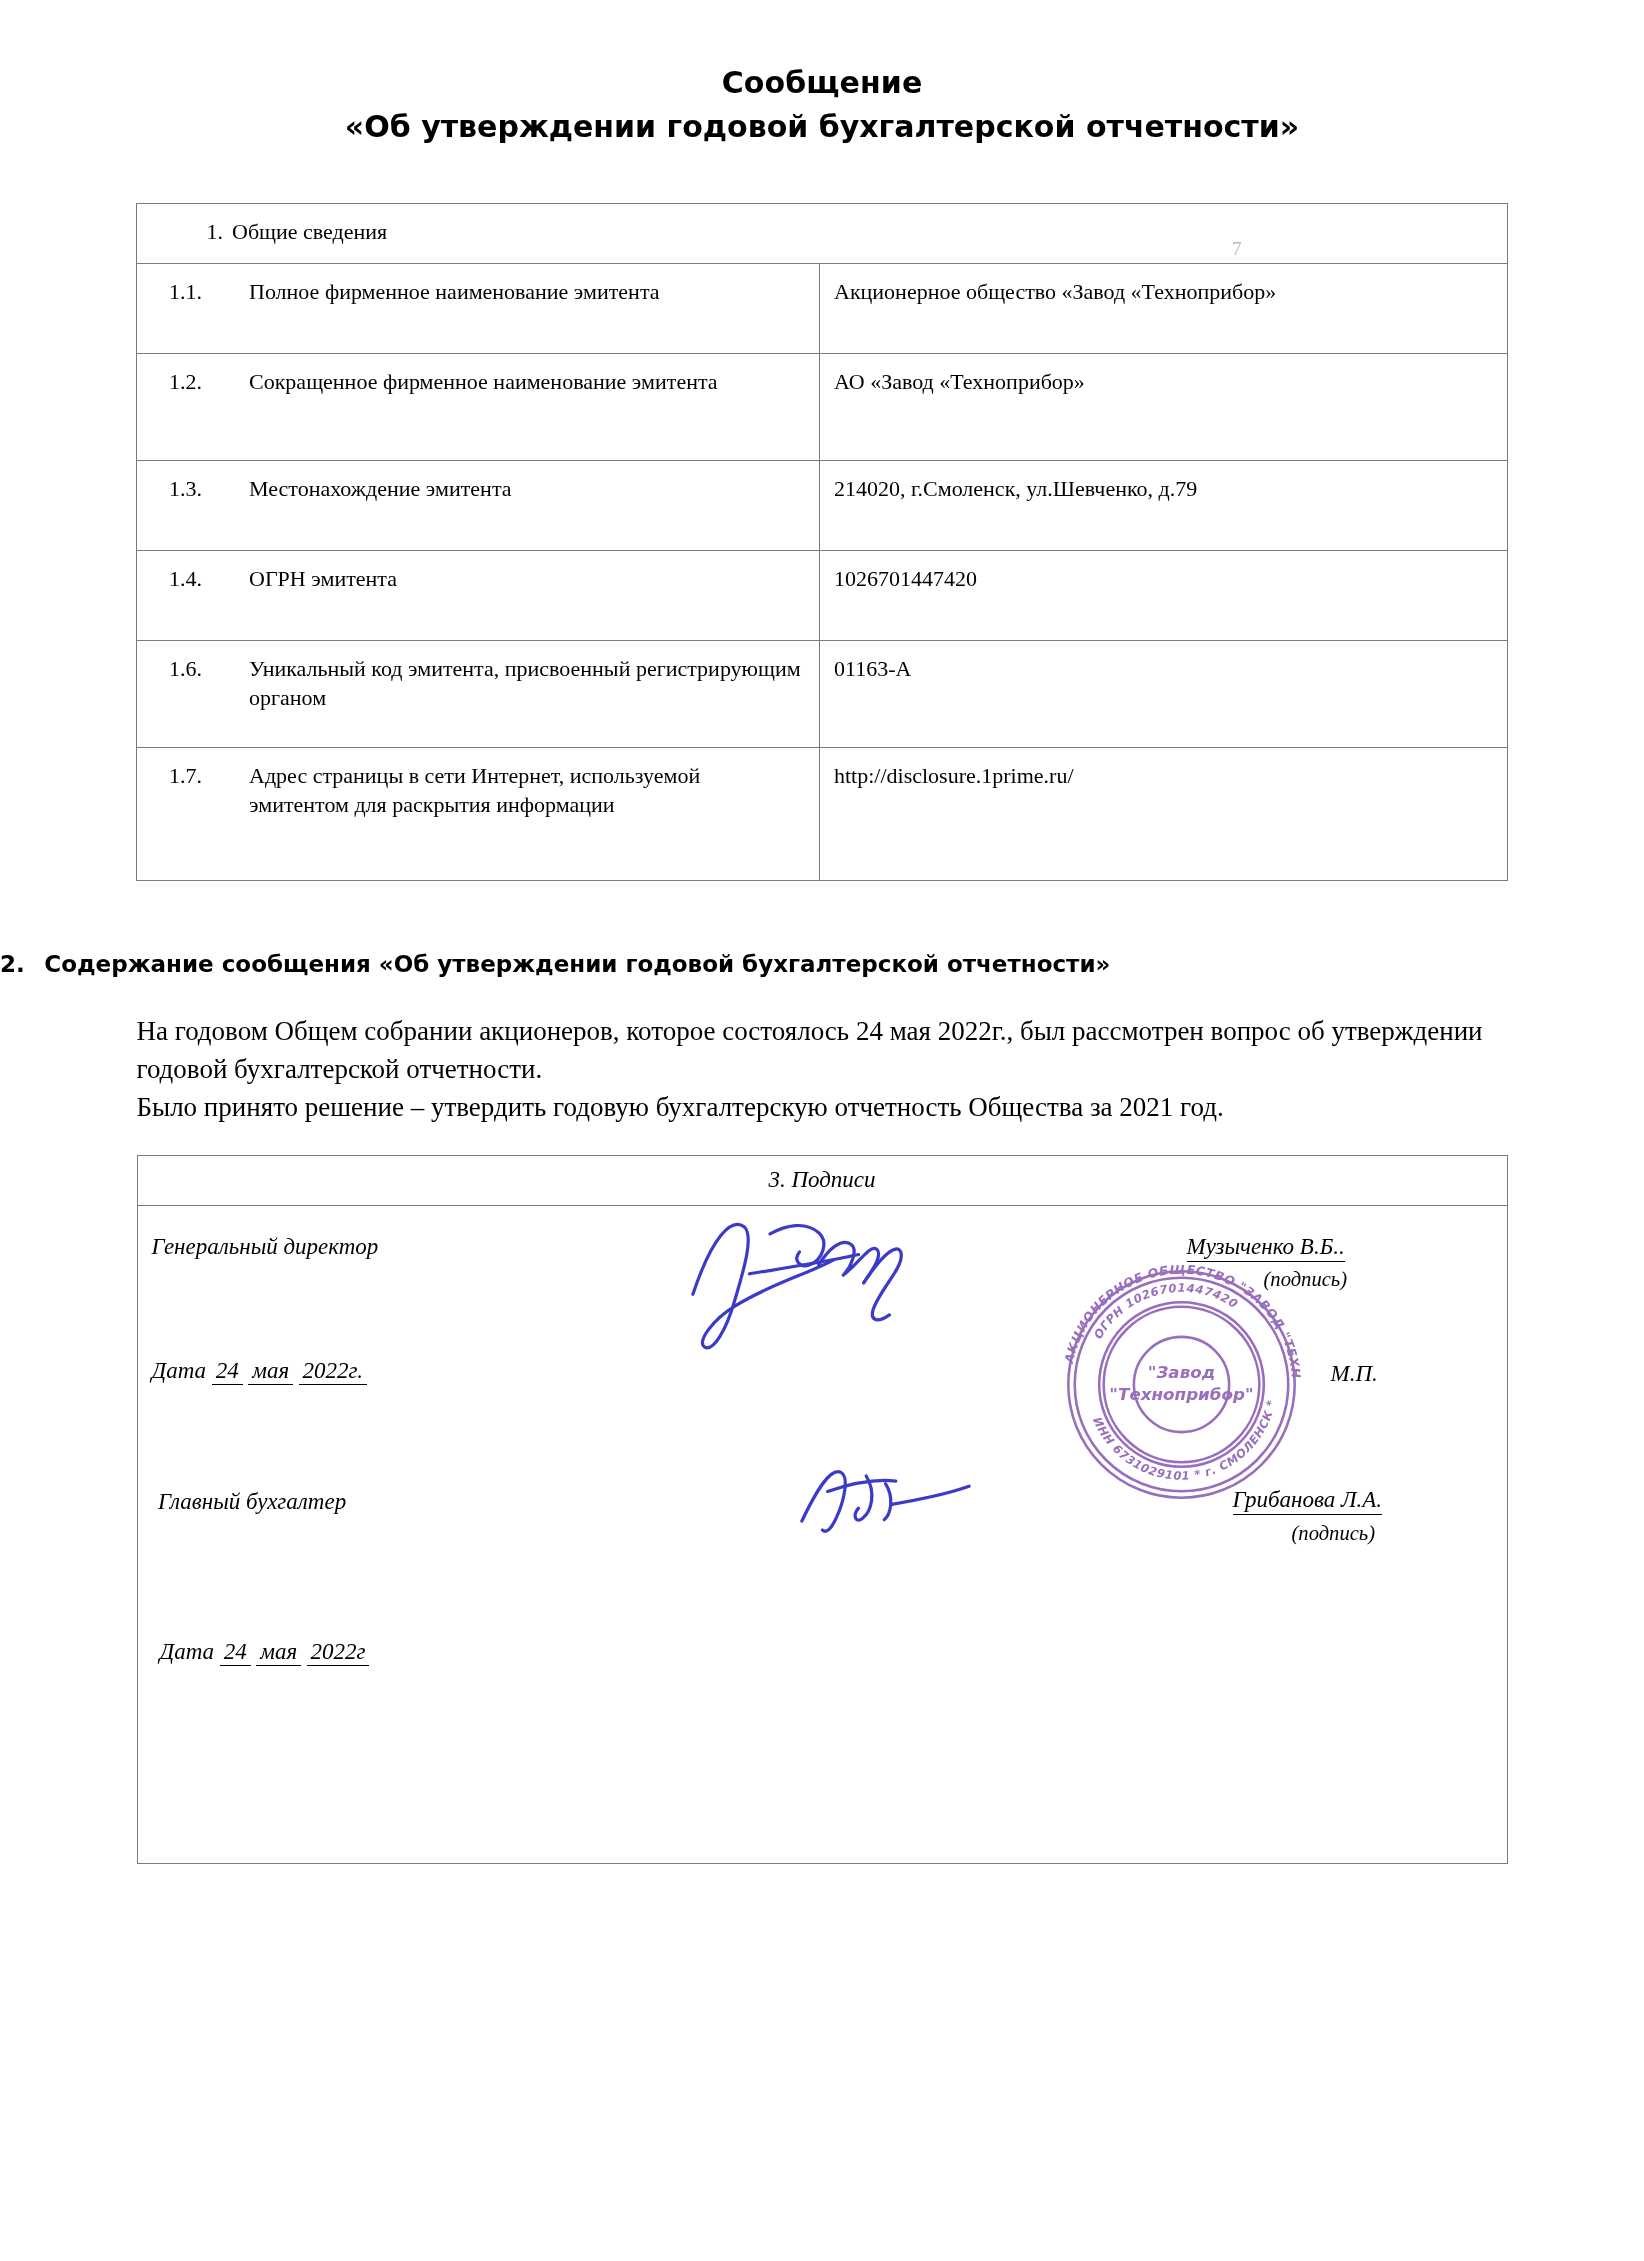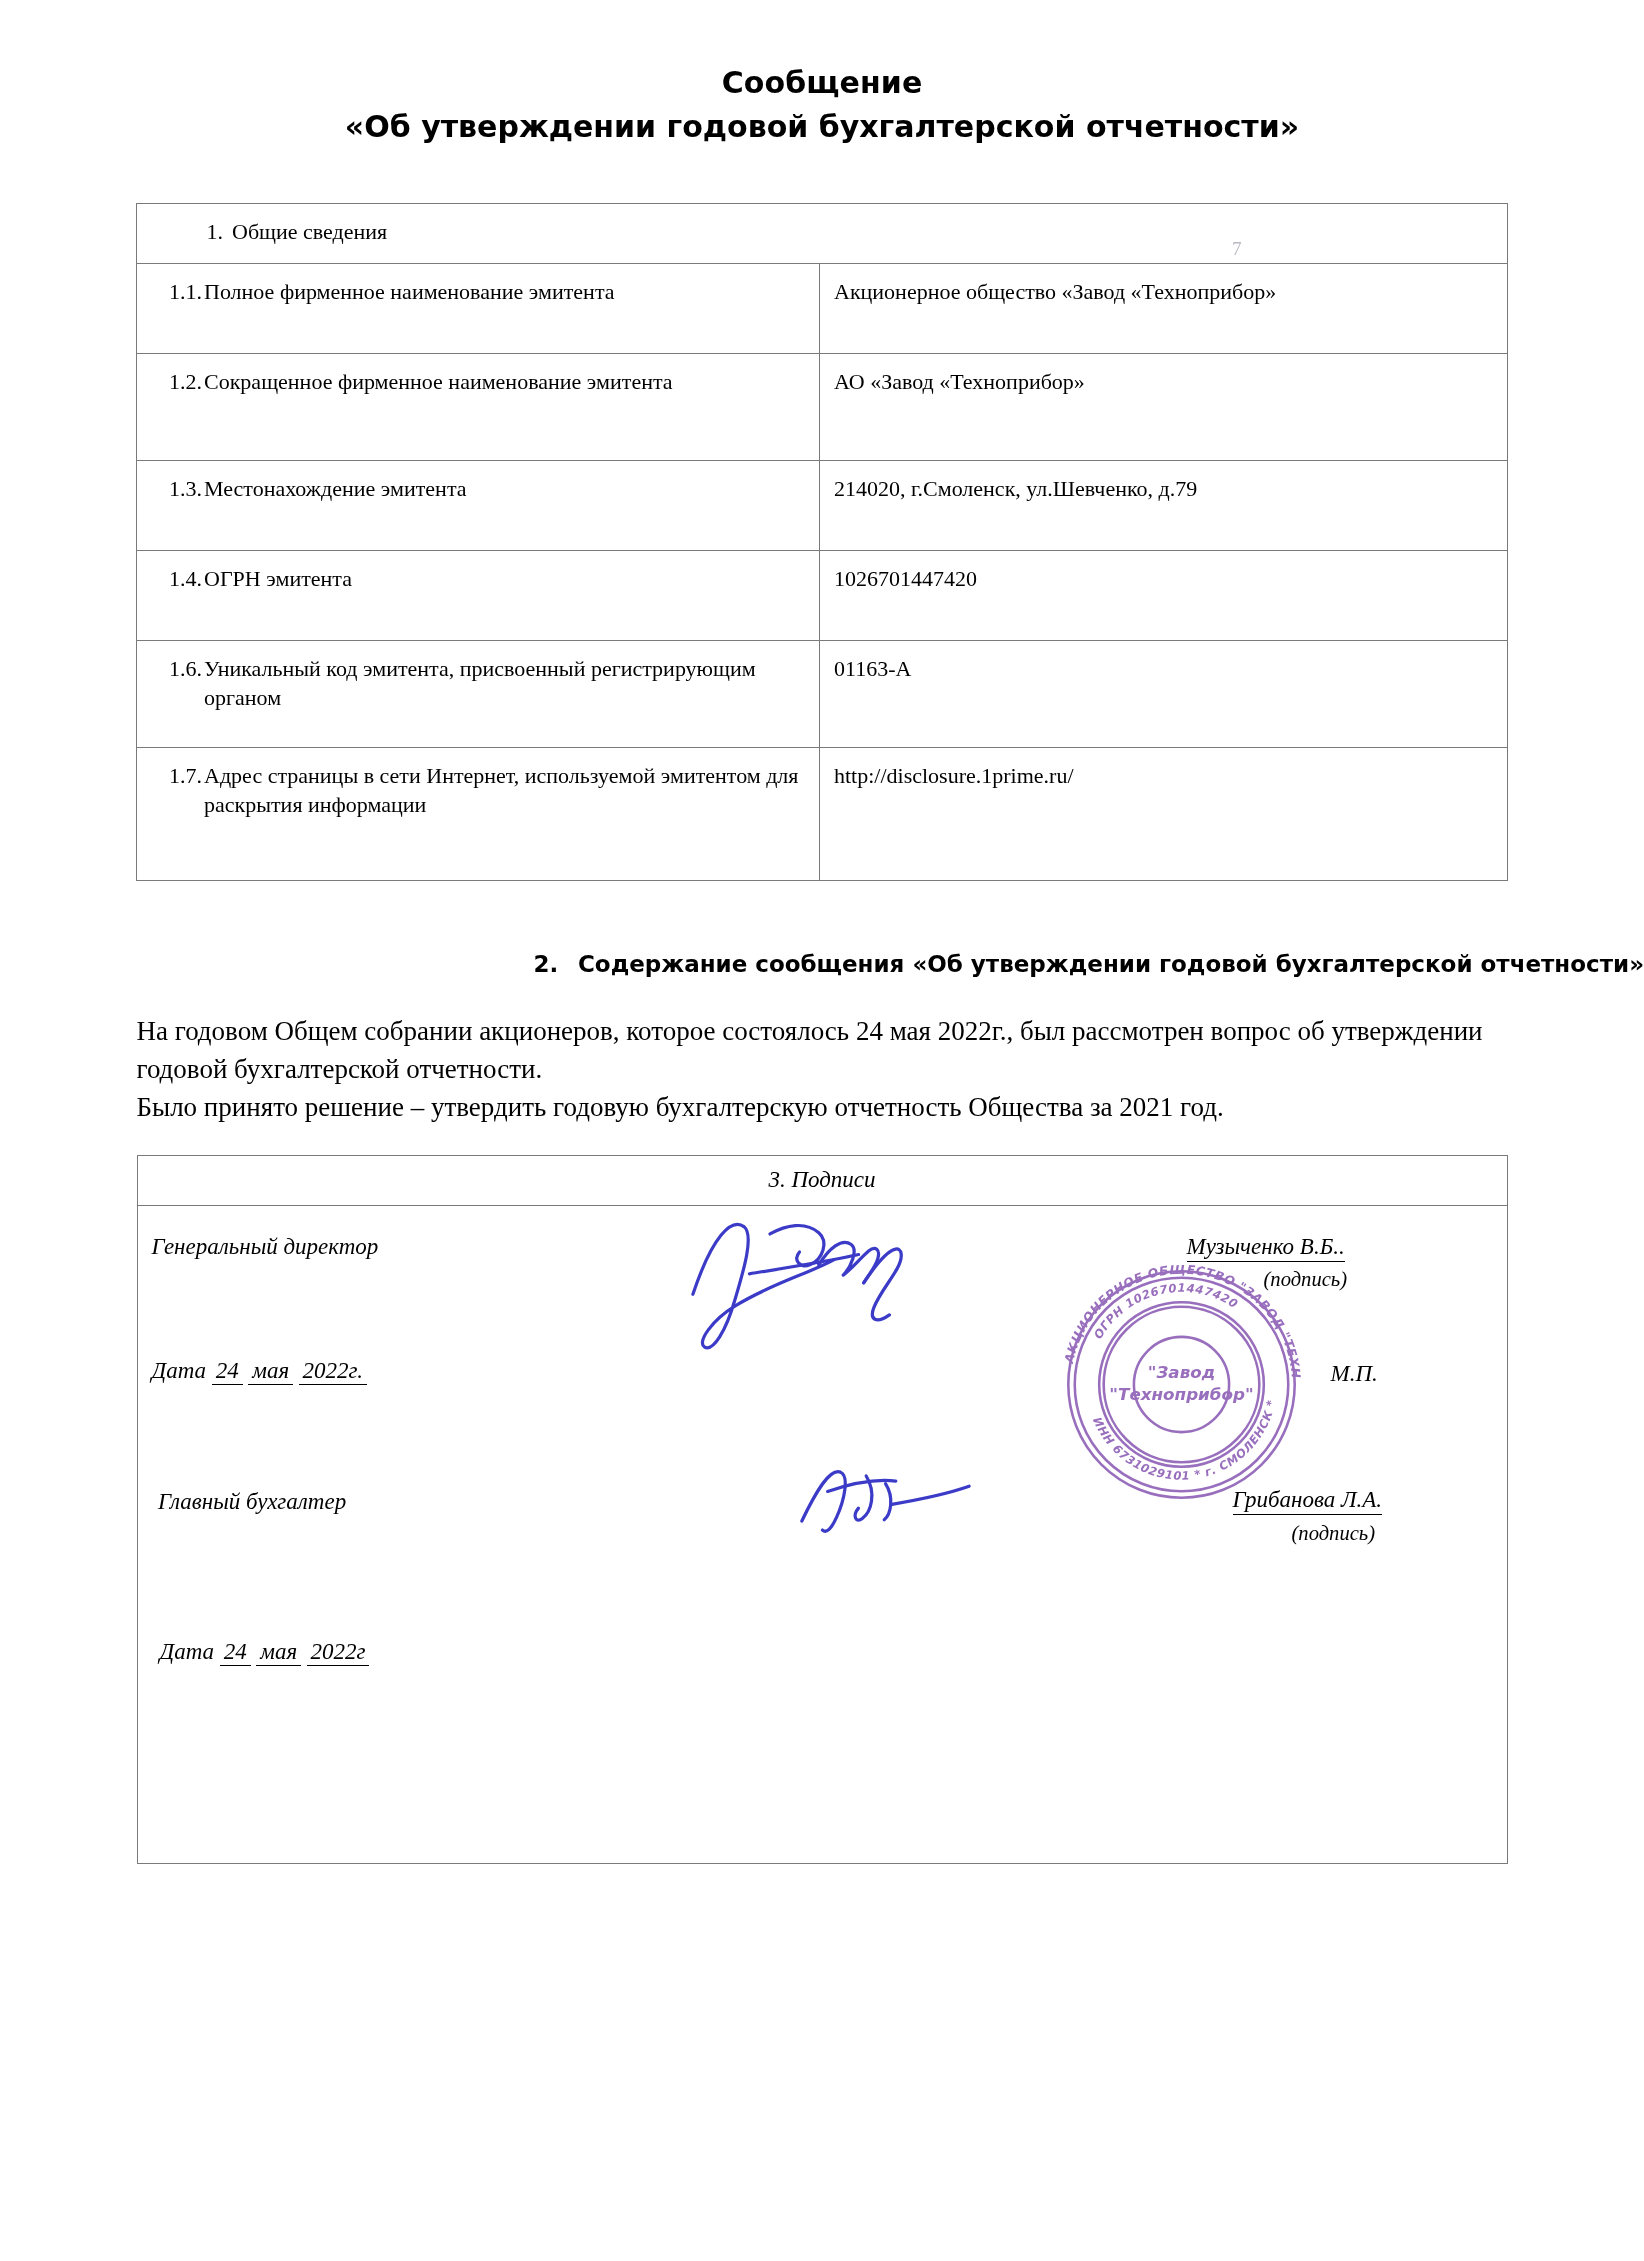--- a/index.html
+++ b/index.html
@@ -57,20 +57,21 @@
   }
   .info-table td.num-head {
     padding-left: 45px;
   }
   .info-table .col-label { width: 683px; }
   .info-table .col-value { width: 688px; }
 
   .row-label {
     display: flex;
     align-items: flex-start;
+    gap: 45px;
   }
   .row-label .idx {
     width: 53px;
     flex: 0 0 53px;
     text-align: left;
     padding-left: 18px;
     box-sizing: border-box;
   }
   .row-label .txt {
     flex: 1 1 auto;
@@ -93,22 +94,21 @@
   .value-cell {
     padding-left: 18px;
   }
 
   
   .section2-title {
     font-family: "DejaVu Sans", sans-serif;
     font-weight: bold;
     font-size: 23px;
     margin: 70px 0 0 0;
-    text-align: right;
-    padding-left: 26px;
+    text-align: left;
   }
   .section2-title .num {
     margin-right: 11.6px;
   }
   .body-text {
     width: 1371px;
     margin: 35px auto 0 auto;
     font-size: 27px;
     line-height: 1.42;
   }

